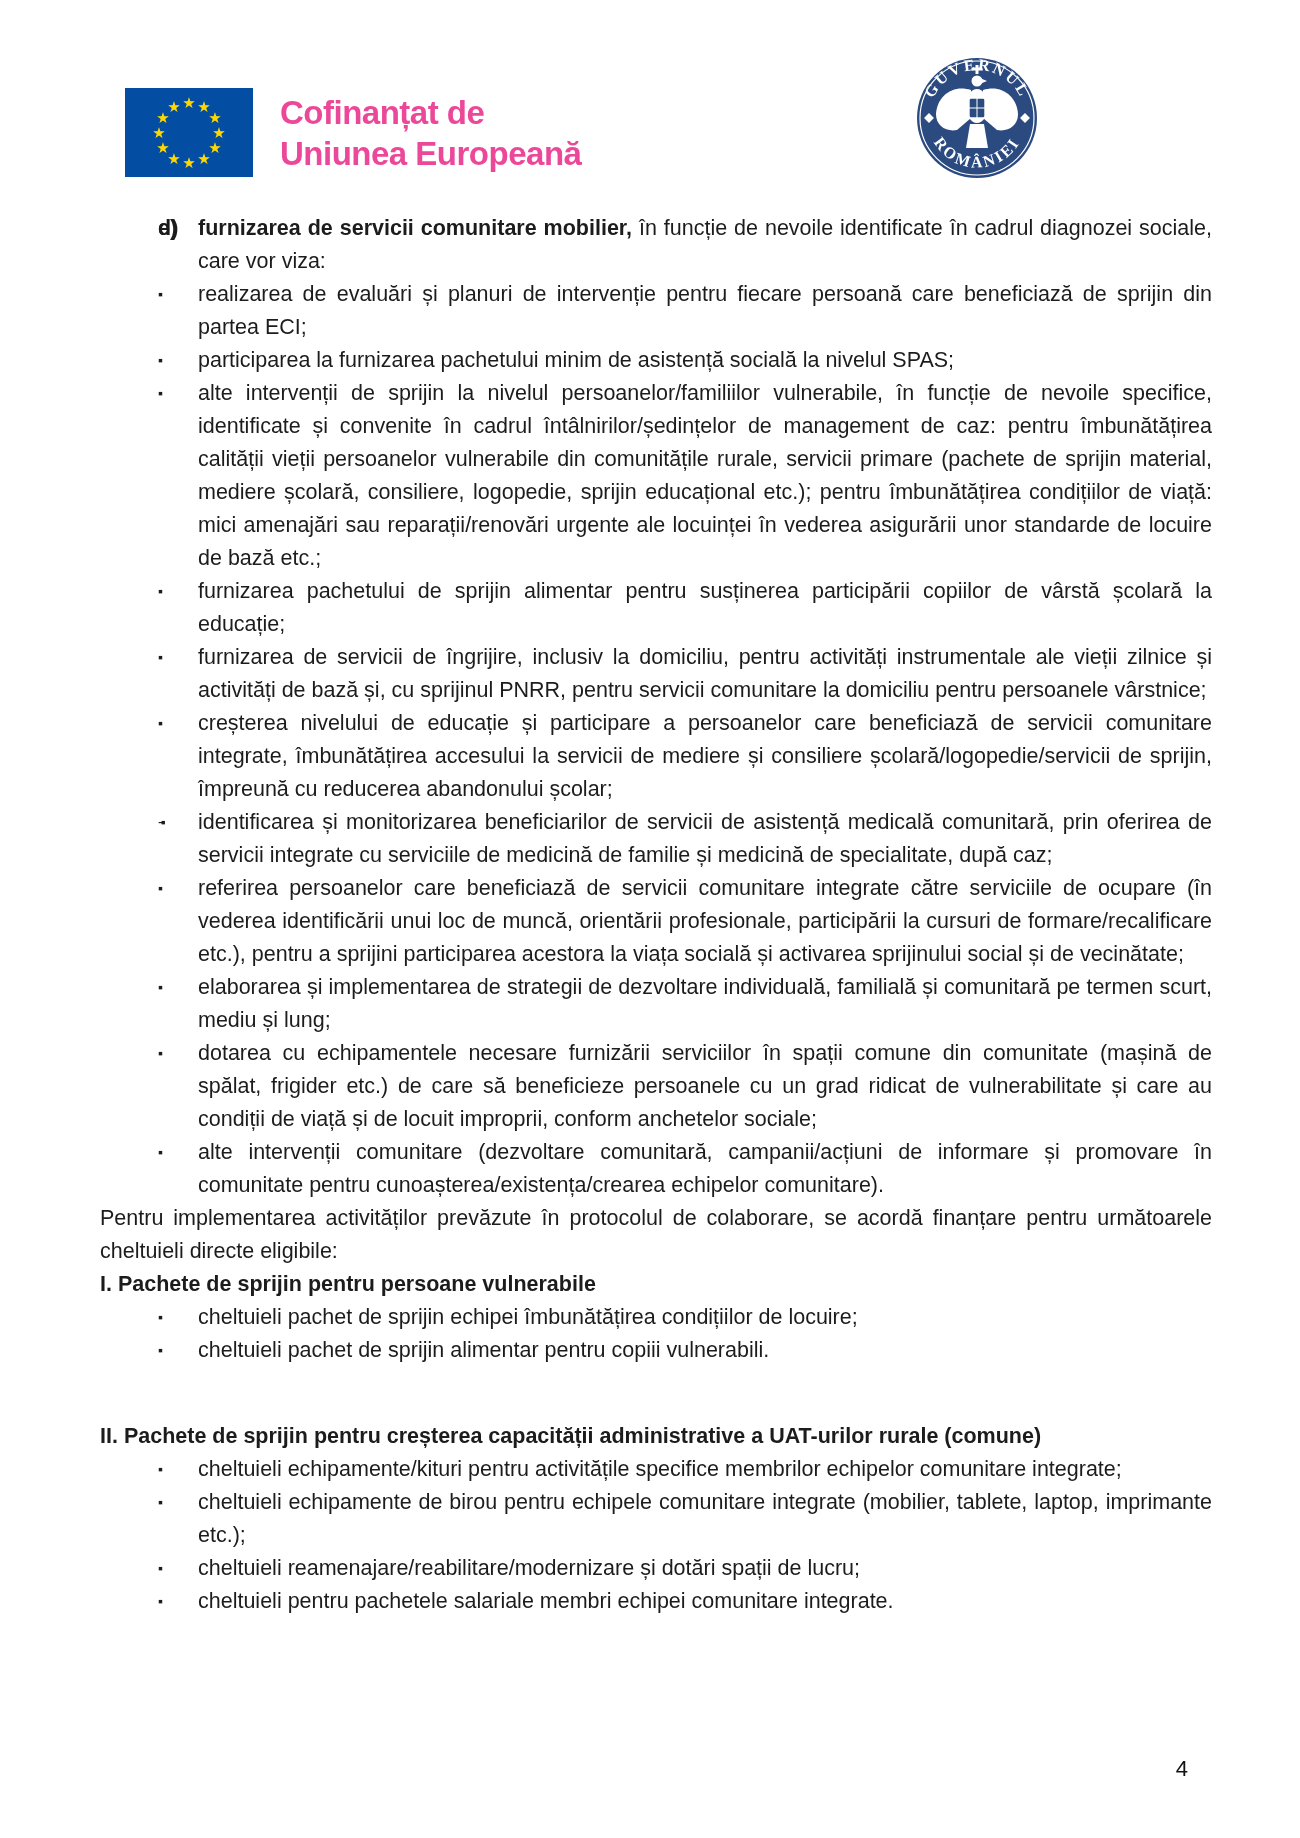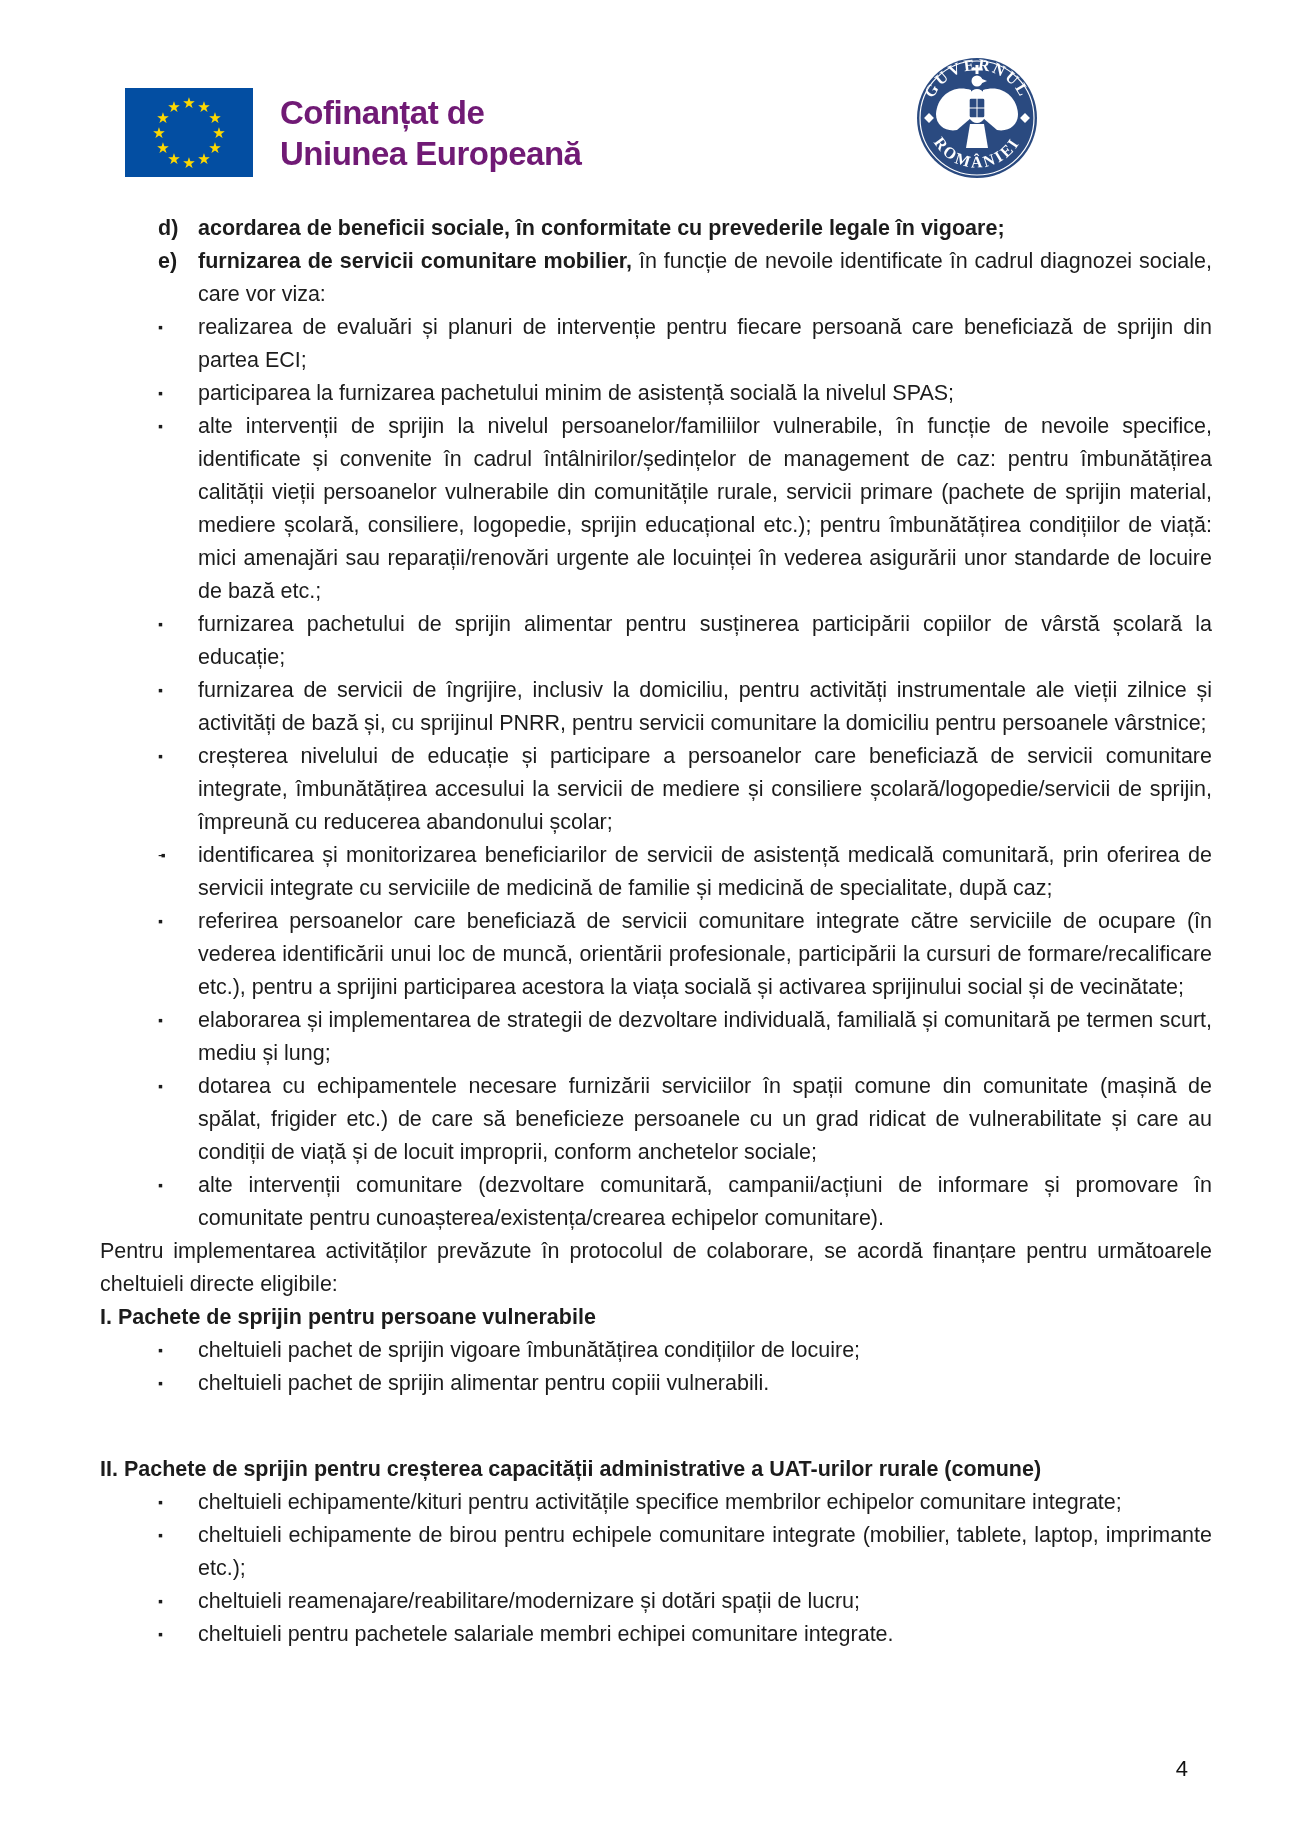--- a/index.html
+++ b/index.html
@@ -7,21 +7,21 @@
   body { font-family:"Liberation Sans", sans-serif; }
   .page {
     position:relative; width:1300px; height:1838px;
     background:#ffffff; margin:0 auto; overflow:hidden;
     color:#1c1c1c;
   }
   
   .eu-block { position:absolute; left:125px; top:88px; display:flex; align-items:center; }
   .eu-flag { display:block; }
   .eu-text {
-    margin-left:27px; font-weight:bold; color:#701a75;
+    margin-left:27px; font-weight:bold; color:#ec4899;
     font-size:33px; line-height:41px; letter-spacing:-0.5px; white-space:nowrap;
   }
   .gov-seal { position:absolute; left:916px; top:57px; }
   
   .content {
     position:absolute; left:100px; top:212px; width:1112px;
     font-size:21.5px; line-height:33px; text-align:justify;
   }
   .li { position:relative; padding-left:98px; }
   .li-label { position:absolute; left:58px; top:0; }
@@ -88,21 +88,21 @@
       <line x1="0" y1="-22" x2="0" y2="-2" stroke="#ffffff" stroke-width="1"></line>
       <line x1="-8" y1="-12" x2="8" y2="-12" stroke="#ffffff" stroke-width="1"></line>
     </g>
   </svg>
 
   <div class="content">
 
     <div>
 
         <div class="li lettered">
-          <span class="li-label">d)</span><span class="b">acordarea de beneficii sociale, în conformitate cu prevederile legale în vigoare;</span><span></span>
+          <span class="li-label">d)</span><span></span>
         </div>
 
         <div class="li lettered">
           <span class="li-label">e)</span><span class="b">furnizarea de servicii comunitare mobilier,</span><span> în funcție de nevoile identificate în cadrul diagnozei sociale, care vor viza:</span>
         </div>
       </div>
 
     <div>
 
         <div class="li bullet">
@@ -149,21 +149,21 @@
           <span class="li-label marker">▪</span><span>alte intervenții comunitare (dezvoltare comunitară, campanii/acțiuni de informare și promovare în comunitate pentru cunoașterea/existența/crearea echipelor comunitare).</span>
         </div>
       </div>
 
     <div class="para">Pentru implementarea activităților prevăzute în protocolul de colaborare, se acordă finanțare pentru următoarele cheltuieli directe eligibile:</div>
 
     <div class="sec-title">I. Pachete de sprijin pentru persoane vulnerabile</div>
     <div>
 
         <div class="li bullet">
-          <span class="li-label marker">▪</span><span>cheltuieli pachet de sprijin vigoare îmbunătățirea condițiilor de locuire;</span>
+          <span class="li-label marker">▪</span><span>cheltuieli pachet de sprijin echipei îmbunătățirea condițiilor de locuire;</span>
         </div>
 
         <div class="li bullet">
           <span class="li-label marker">▪</span><span>cheltuieli pachet de sprijin alimentar pentru copiii vulnerabili.</span>
         </div>
       </div>
 
     <div class="sec-title sec-gap">II. Pachete de sprijin pentru creșterea capacității administrative a UAT-urilor rurale (comune)</div>
     <div>
 

